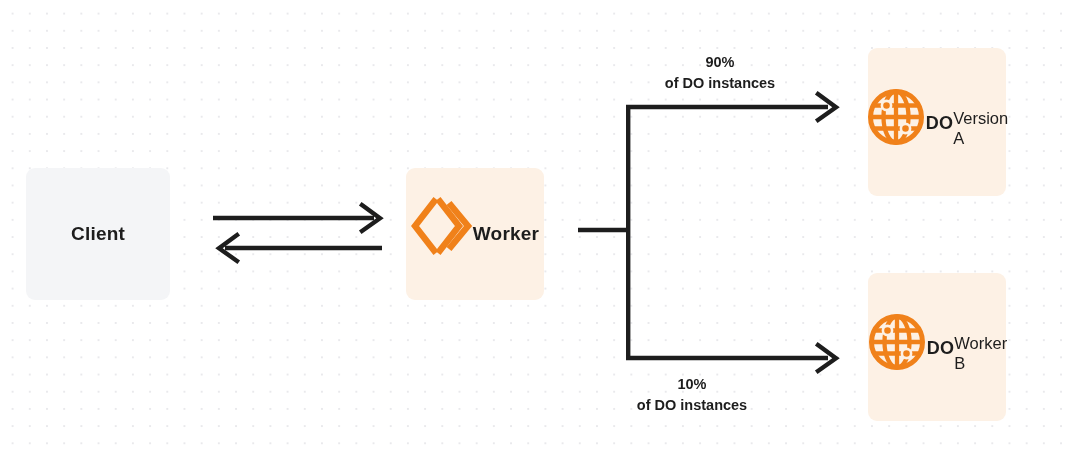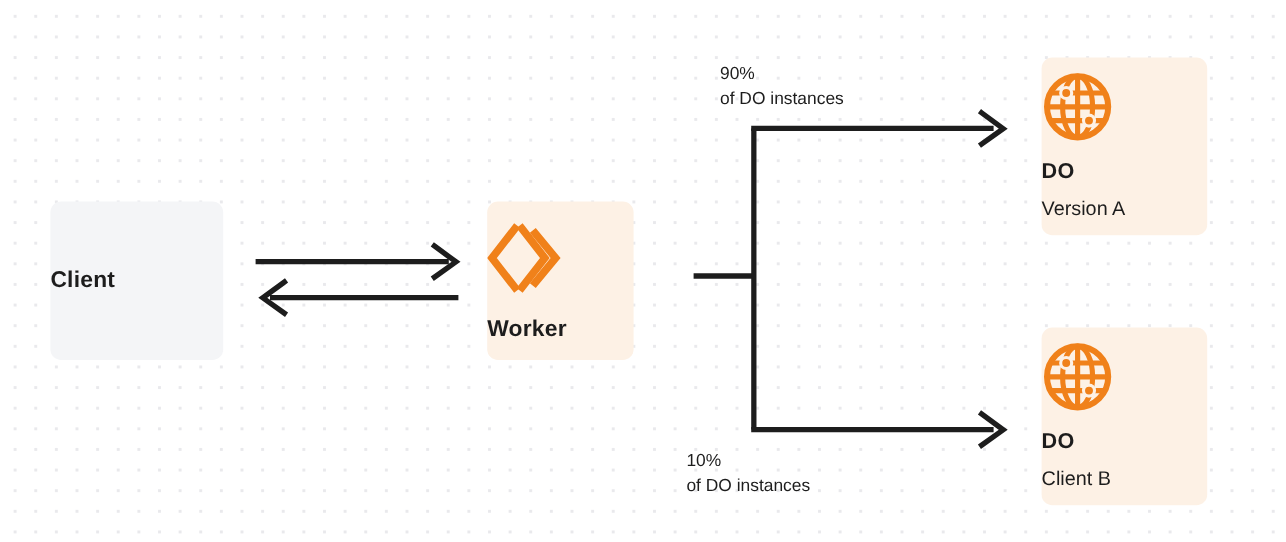--- a/index.html
+++ b/index.html
@@ -17,37 +17,37 @@
     background-position: 4px 5px;
     overflow: hidden;
     font-family: "Liberation Sans", sans-serif;
     -webkit-font-smoothing: antialiased;
   }
 
   .node {
     position: absolute;
     border-radius: 9px;
     display: flex;
-    flex-direction: column;
-    align-items: flex-start;
+    flex-direction: row;
+    align-items: center;
     justify-content: center;
     box-sizing: border-box;
   }
 
   .node-client {
-    left: 42px;
+    left: 26px;
     top: 168px;
     width: 144px;
     height: 132px;
     background: #f4f5f7;
   }
   .node-worker {
     left: 406px;
     top: 168px;
-    width: 122px;
+    width: 138px;
     height: 132px;
     background: #fdf1e5;
   }
   .node-do-a {
     left: 868px;
     top: 48px;
     width: 138px;
     height: 148px;
     background: #fdf1e5;
   }
@@ -89,23 +89,24 @@
     position: absolute;
     left: 0;
     top: 0;
     width: 1072px;
     height: 452px;
     pointer-events: none;
   }
 
   .edge-label {
     position: absolute;
+    text-align: center;
     color: #1d1d1d;
     font-size: 14.5px;
-    font-weight: normal;
+    font-weight: bold;
     line-height: 1.42;
     white-space: nowrap;
   }
   .edge-label-top {
     left: 600px;
     top: 52px;
     width: 240px;
   }
   .edge-label-bottom {
     left: 572px;
@@ -198,16 +199,16 @@
         <ellipse cx="30" cy="30" rx="12.5" ry="25.5" stroke="#f0811a" stroke-width="4.3"></ellipse>
         <line x1="30" y1="4.5" x2="30" y2="55.5" stroke="#f0811a" stroke-width="4.3"></line>
         <line x1="8.2" y1="18.5" x2="51.8" y2="18.5" stroke="#f0811a" stroke-width="4.3"></line>
         <line x1="5.2" y1="30" x2="54.8" y2="30" stroke="#f0811a" stroke-width="4.3"></line>
         <line x1="8.2" y1="41.5" x2="51.8" y2="41.5" stroke="#f0811a" stroke-width="4.3"></line>
         <circle cx="20.5" cy="18.5" r="4.6" fill="#f0811a" stroke="#fdf1e5" stroke-width="2.6"></circle>
         <circle cx="39.5" cy="41.5" r="4.6" fill="#f0811a" stroke="#fdf1e5" stroke-width="2.6"></circle>
       </svg>
     </span>
     <span class="node-label node-label-do">DO</span>
-    <span class="node-sublabel">Client B</span>
+    <span class="node-sublabel">Worker B</span>
   </div>
 
 </div>
 
 </body></html>

